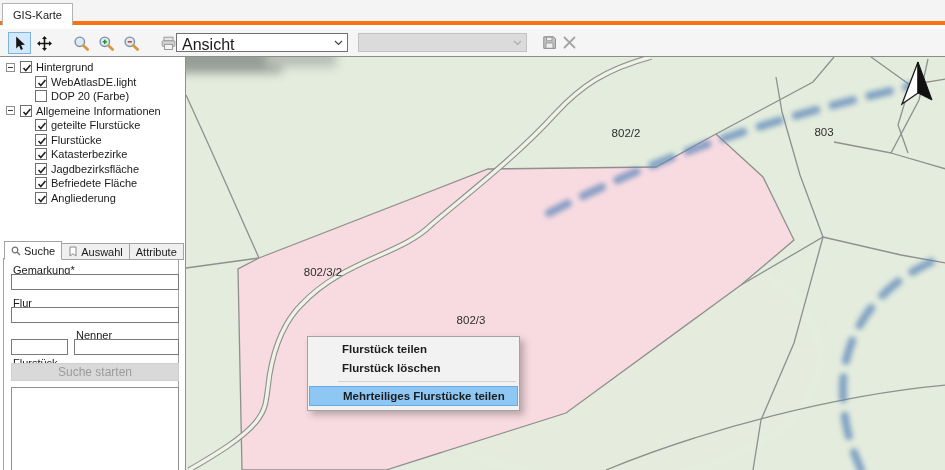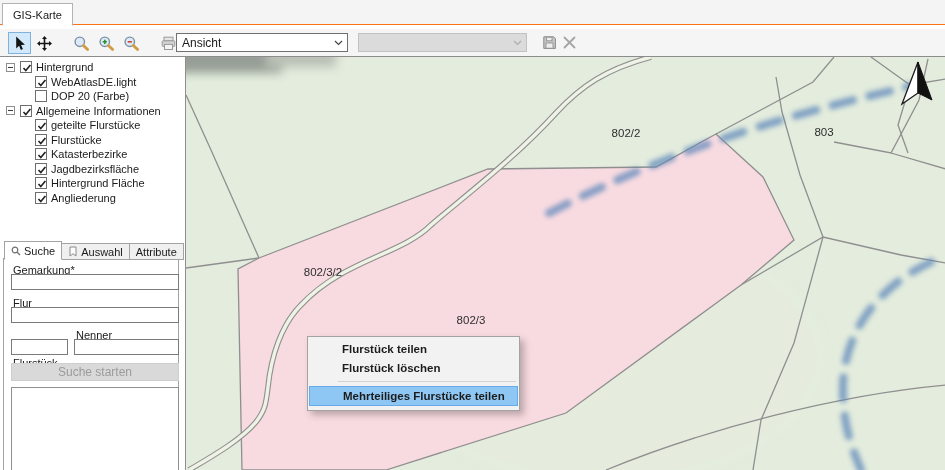--- a/index.html
+++ b/index.html
@@ -1,30 +1,30 @@
 <!DOCTYPE html>
 <html><head>
 <meta charset="utf-8">
 <style>
   * { box-sizing: border-box; margin:0; padding:0; }
   html,body { width:945px; height:470px; overflow:hidden; }
   body { font-family:"Liberation Sans", sans-serif; background:#ffffff; position:relative; font-size:11px; color:#1a1a1a; }
   #app { position:absolute; inset:0; width:945px; height:470px; }
 
   
-  .tabbar { position:absolute; left:0; top:0; width:945px; height:25px; background:#f4f4f4; border-bottom:1px solid #f97316; }
+  .tabbar { position:absolute; left:0; top:0; width:945px; height:25px; background:#f4f4f4; border-bottom:4px solid #f97316; }
   .doc-tab { position:absolute; left:2px; top:3px; height:23px; min-width:62px; padding:0 10px; background:#ffffff; border:1px solid #b3b3b3; border-bottom:1px solid #ffffff; display:flex; align-items:center; justify-content:center; font-size:11px; z-index:2; }
 
   
   .toolbar { position:absolute; left:0; top:29px; width:945px; height:28px; background:#f5f5f5; border-bottom:1px solid #8c8c8c; }
   .toolbtns { position:absolute; left:8px; top:3px; display:flex; align-items:center; gap:2px; }
   .toolbtn { width:23px; height:22px; display:flex; align-items:center; justify-content:center; border:1px solid transparent; }
   .toolbtn.selected { background:#d2e8fb; border:1px solid #7fb2de; }
   .tb-gap { width:10px; }
-  .combo { position:absolute; top:4px; height:19px; background:#fff; border:1px solid #707070; font-size:12px; padding:2px 20px 12px 5px; }
+  .combo { position:absolute; top:4px; height:19px; background:#fff; border:1px solid #707070; font-size:16px; padding:2px 20px 12px 5px; }
   .combo .chev { position:absolute; right:2px; top:2px; width:14px; height:13px; display:flex; align-items:center; justify-content:center; }
   .combo.disabled { background:#dbdbdb; border:1px solid #c2c2c2; color:#8a8a8a; }
   .flatbtn { position:absolute; top:4px; width:19px; height:19px; display:flex; align-items:center; justify-content:center; }
 
   
   .layer-tree { position:absolute; left:1px; top:60px; width:178px; background:#ffffff; }
   .tree-row { display:flex; align-items:center; height:14.5px; }
   .tree-row.root { padding-left:5px; }
   .tree-row.child { padding-left:29px; }
   .expander { width:9px; height:9px; border:1px solid #8f8f8f; background:#fff; position:relative; flex:0 0 9px; }
@@ -205,21 +205,21 @@
           </svg>
         </span>
       <span class="lbl">Jagdbezirksfläche</span>
     </div>
     <div class="tree-row child">
       <span class="cb on">
           <svg class="tick" width="12" height="12" viewBox="0 0 12 12">
             <polyline points="2.5,6 4.8,8.6 9.4,3" fill="none" stroke="#222" stroke-width="1.6"></polyline>
           </svg>
         </span>
-      <span class="lbl">Hintergrund Fläche</span>
+      <span class="lbl">Befriedete Fläche</span>
     </div>
     <div class="tree-row child">
       <span class="cb on">
           <svg class="tick" width="12" height="12" viewBox="0 0 12 12">
             <polyline points="2.5,6 4.8,8.6 9.4,3" fill="none" stroke="#222" stroke-width="1.6"></polyline>
           </svg>
         </span>
       <span class="lbl">Angliederung</span>
     </div>
   </div>

